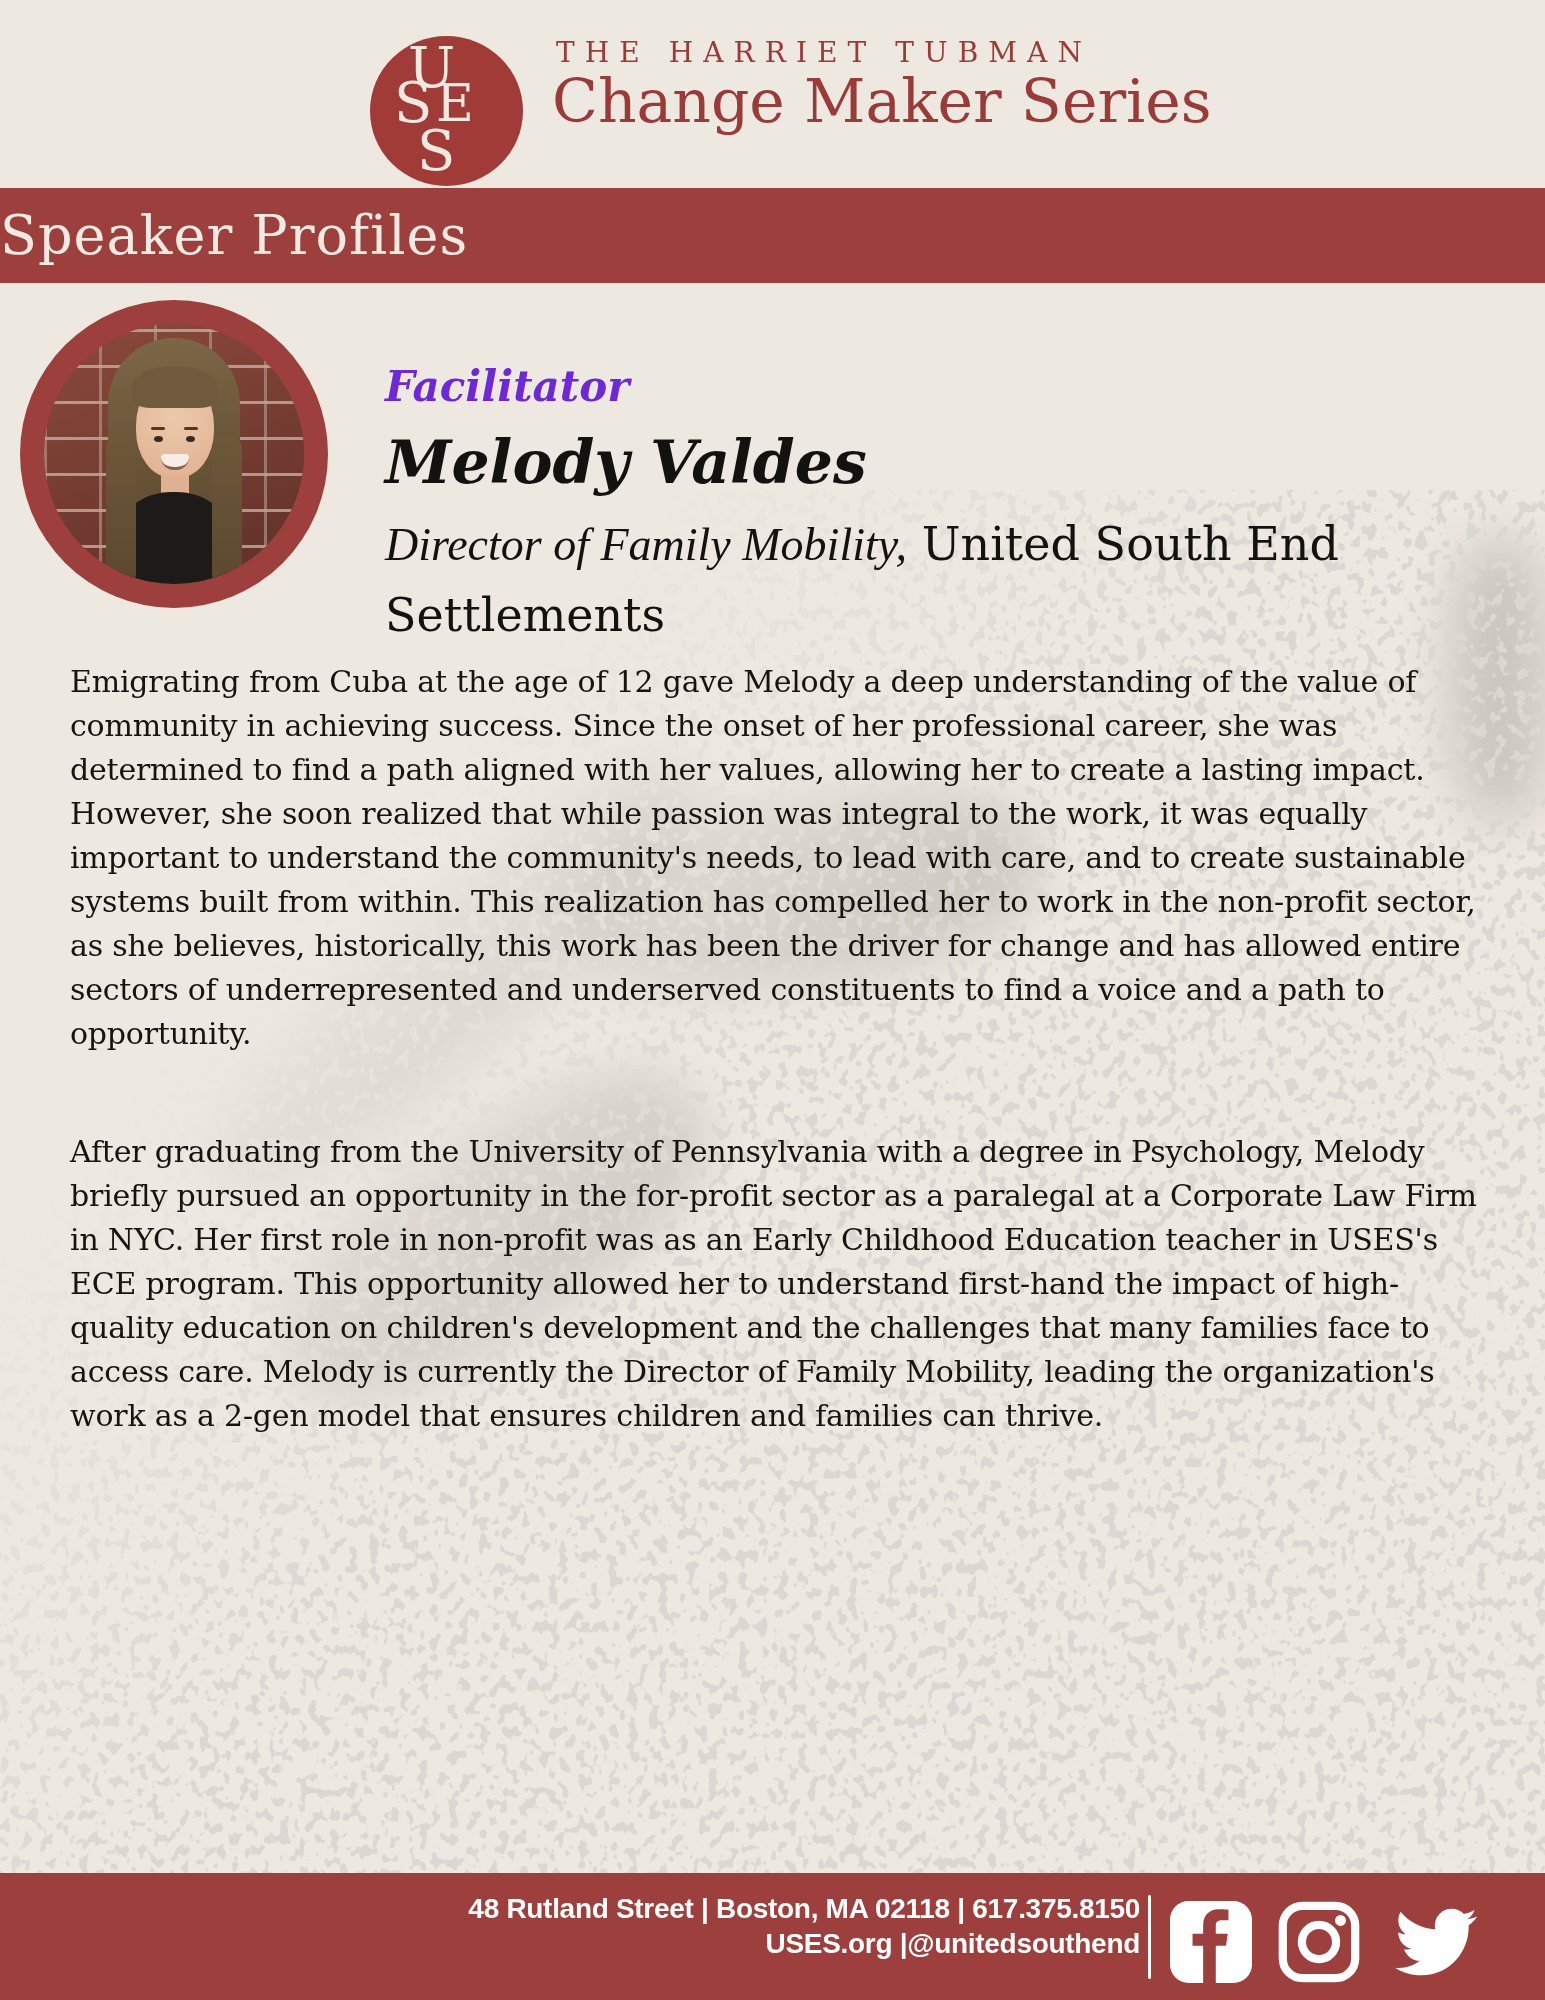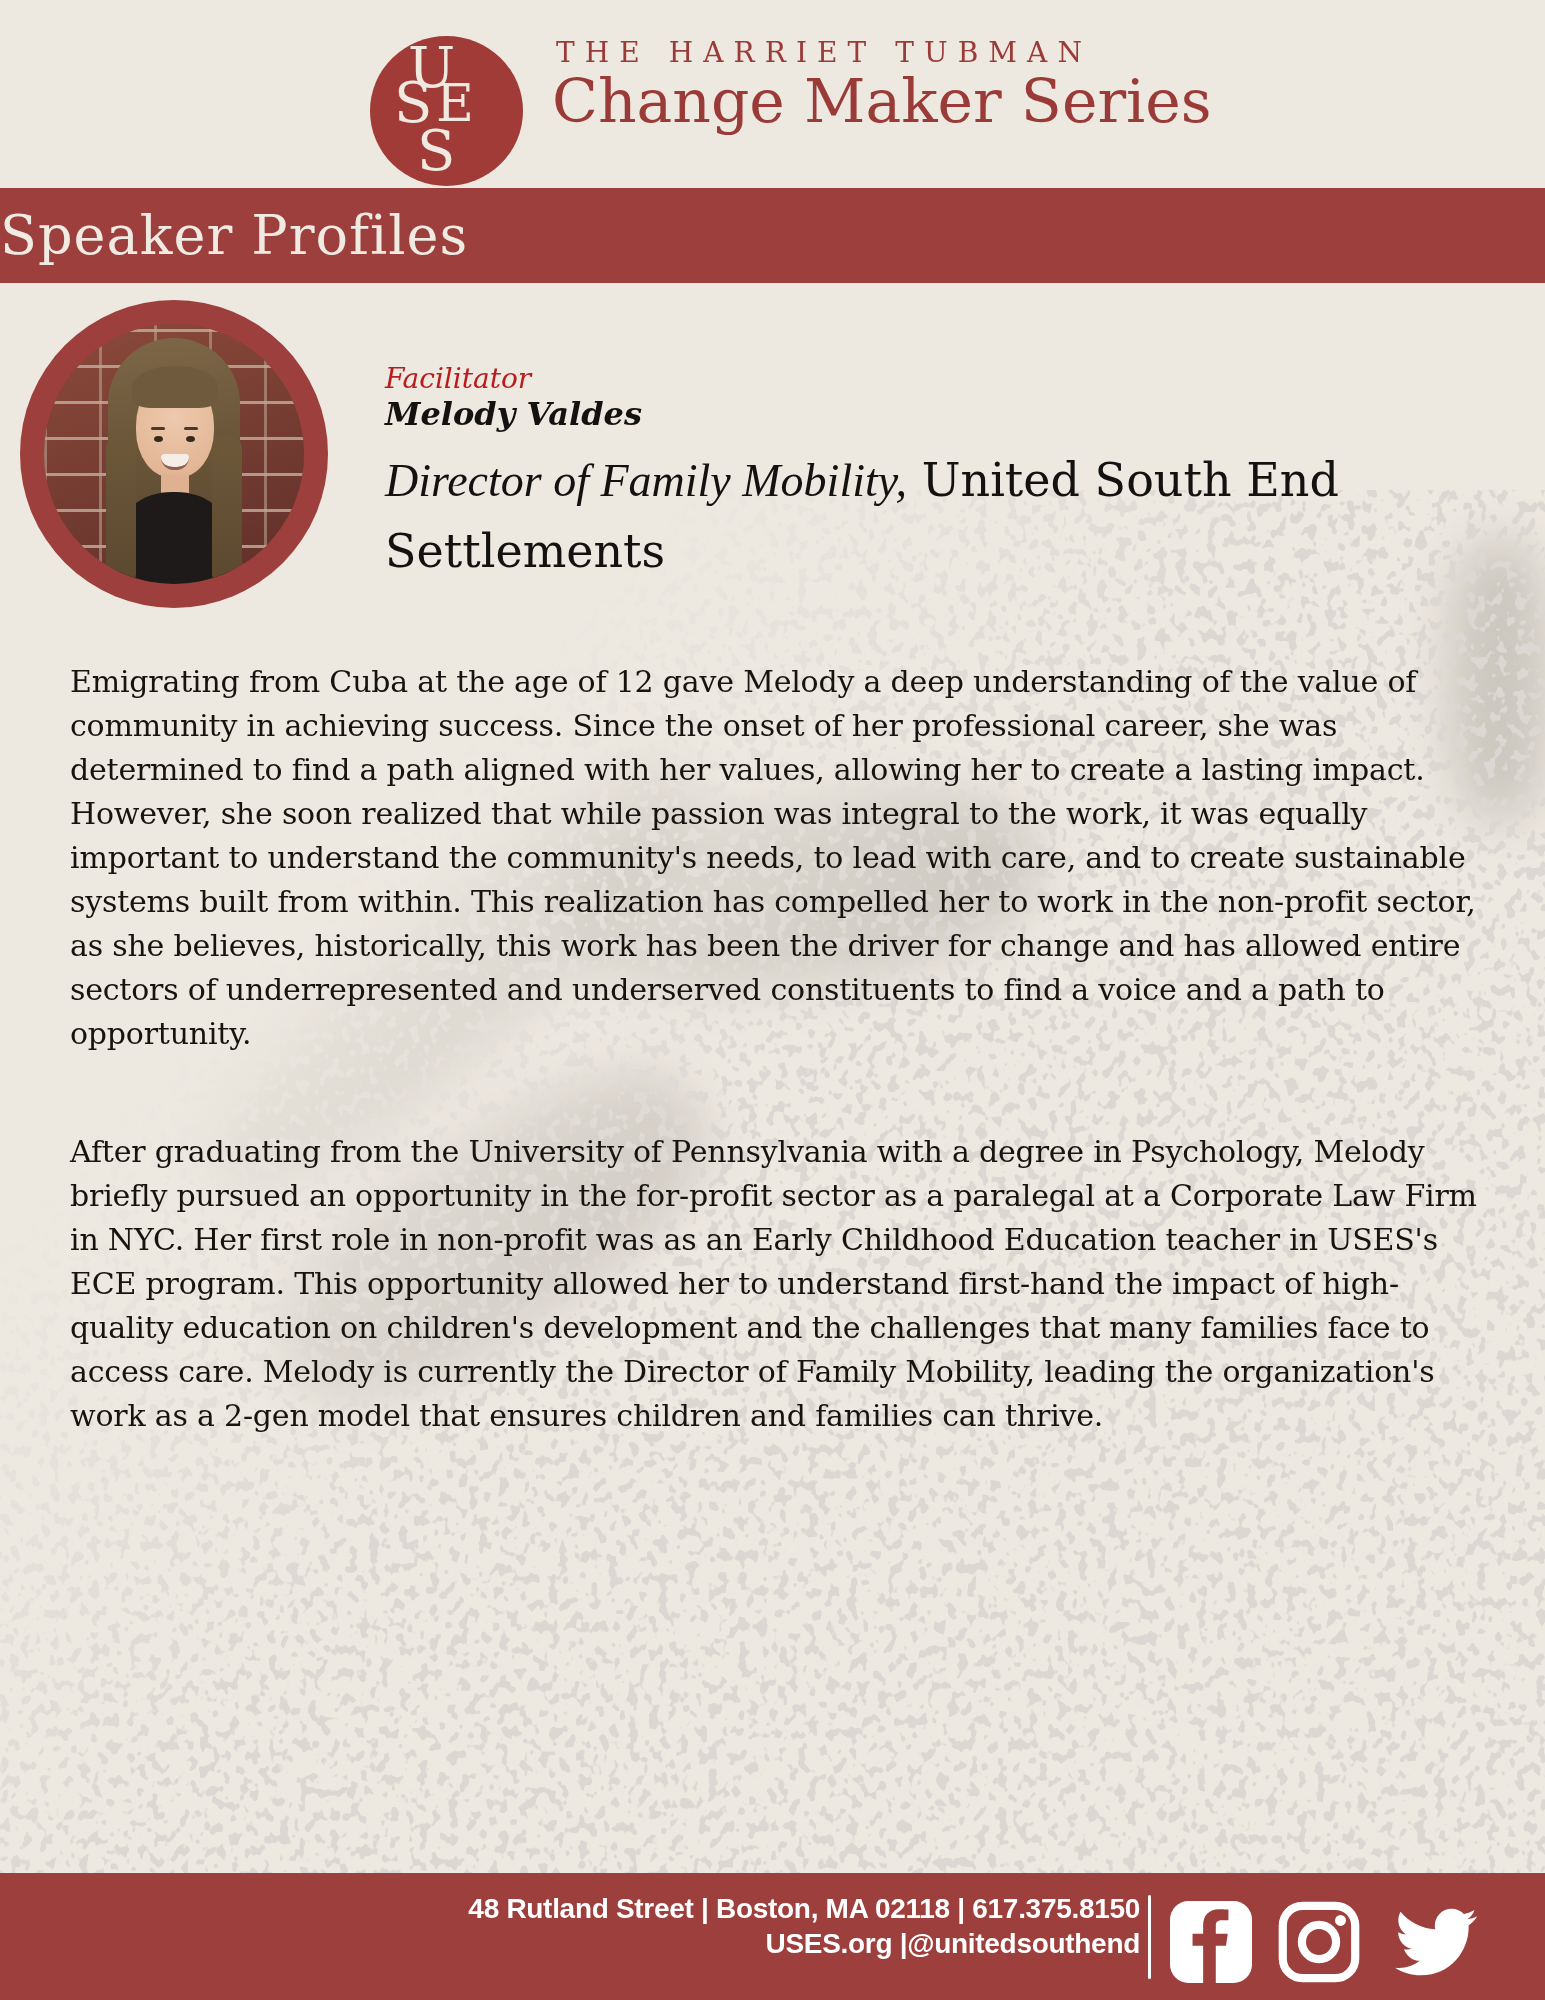--- a/index.html
+++ b/index.html
@@ -53,22 +53,22 @@
   .brow{position:absolute;width:14px;height:3px;background:#4c3a28;border-radius:2px;}
   .brow-l{left:107px;top:103px;}
   .brow-r{left:140px;top:103px;}
   .smile{position:absolute;left:117px;top:130px;width:28px;height:13px;background:#f6eee6;
     border-radius:4px 4px 14px 14px;border-bottom:3px solid #8d5f4e;}
   .strand{position:absolute;width:30px;height:150px;top:112px;
     background:linear-gradient(180deg,#6d5839 0%, #5b4830 100%);border-radius:12px;}
   .strand-l{left:62px;}
   .strand-r{left:168px;}
   .profile-text{position:absolute;left:385px;top:362px;width:1115px;z-index:6;}
-  .role{font-size:28px;font-weight:normal;font-style:italic;color:#b91c1c;}
-  .name{font-size:32px;font-weight:bold;font-style:italic;color:#141210;}
+  .role{font-size:42px;font-weight:bold;font-style:italic;color:#6d28d9;}
+  .name{font-size:60px;font-weight:bold;font-style:italic;color:#141210;margin-top:16px;}
   .prof-title{font-size:46px;color:#141210;margin-top:12px;line-height:70px;}
   .prof-title em{font-style:italic;font-family:Liberation Serif, serif;}
   
   .bio{position:absolute;left:70px;top:660px;width:1428px;z-index:6;
     font-size:30px;font-weight:normal;line-height:44px;color:#17130F;letter-spacing:-0.2px;}
   .bio p{margin:0;}
   .bio p + p{margin-top:74px;}
   
   .swath{position:absolute;filter:blur(24px);z-index:1;border-radius:40%;}
   .swath1{left:140px;top:900px;width:620px;height:150px;transform:rotate(-40deg);

